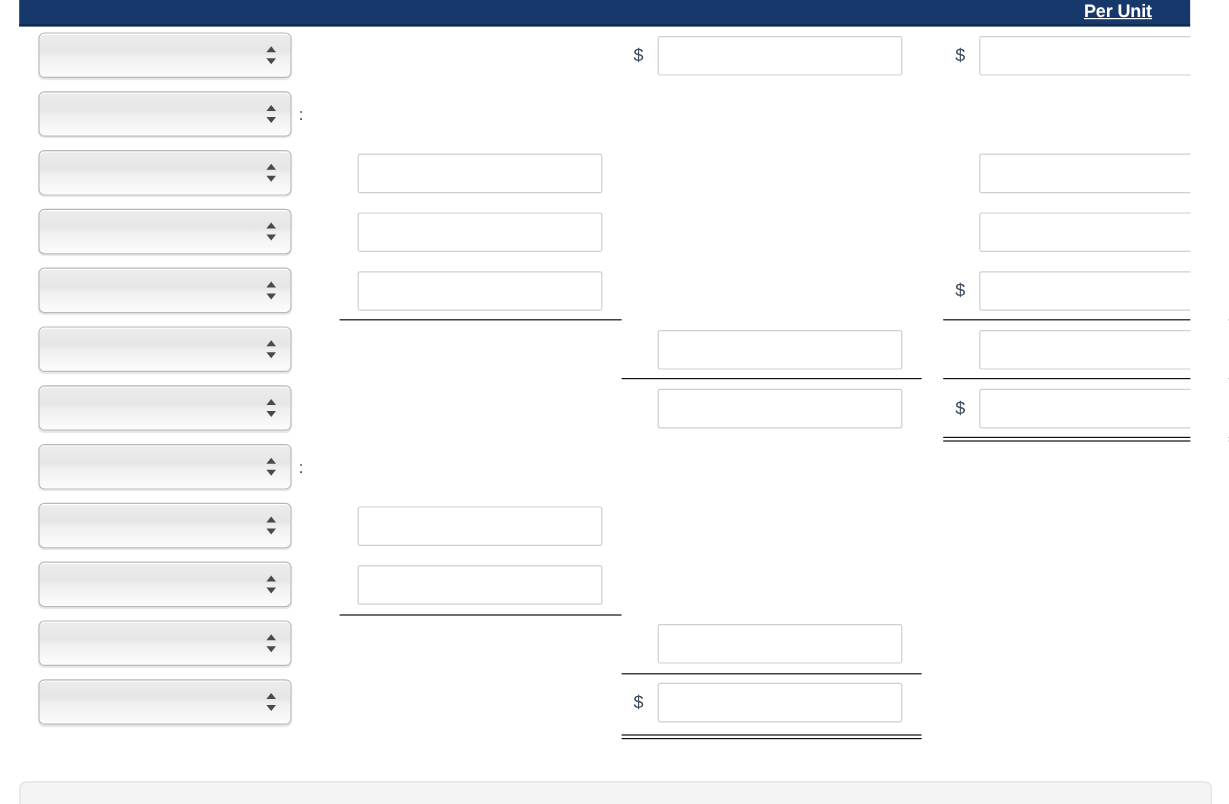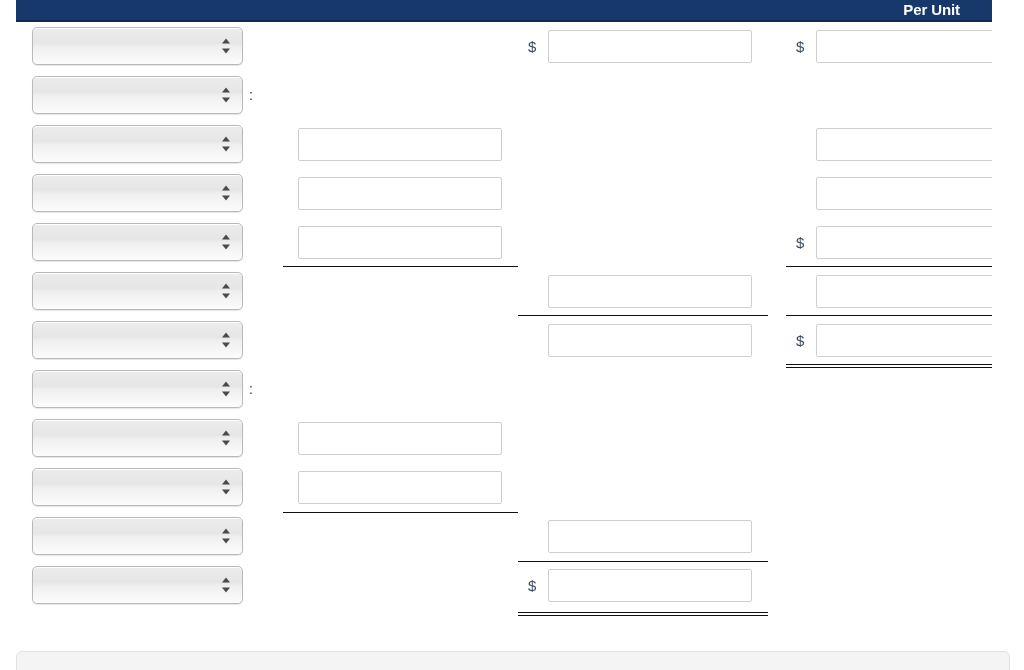--- a/index.html
+++ b/index.html
@@ -31,20 +31,21 @@
   .header-cell {
     position: absolute;
     top: 8px;
     height: 20px;
     line-height: 20px;
     color: #ffffff;
     font-size: 15px;
     font-weight: bold;
     letter-spacing: -0.1px;
     white-space: nowrap;
+    text-decoration: underline;
   }
   .header-cell.per-unit { right: 32px; }
 
   
   .sheet {
     position: absolute;
     left: 0; top: 22px;
     width: 1024px;
     height: 610px;
   }

